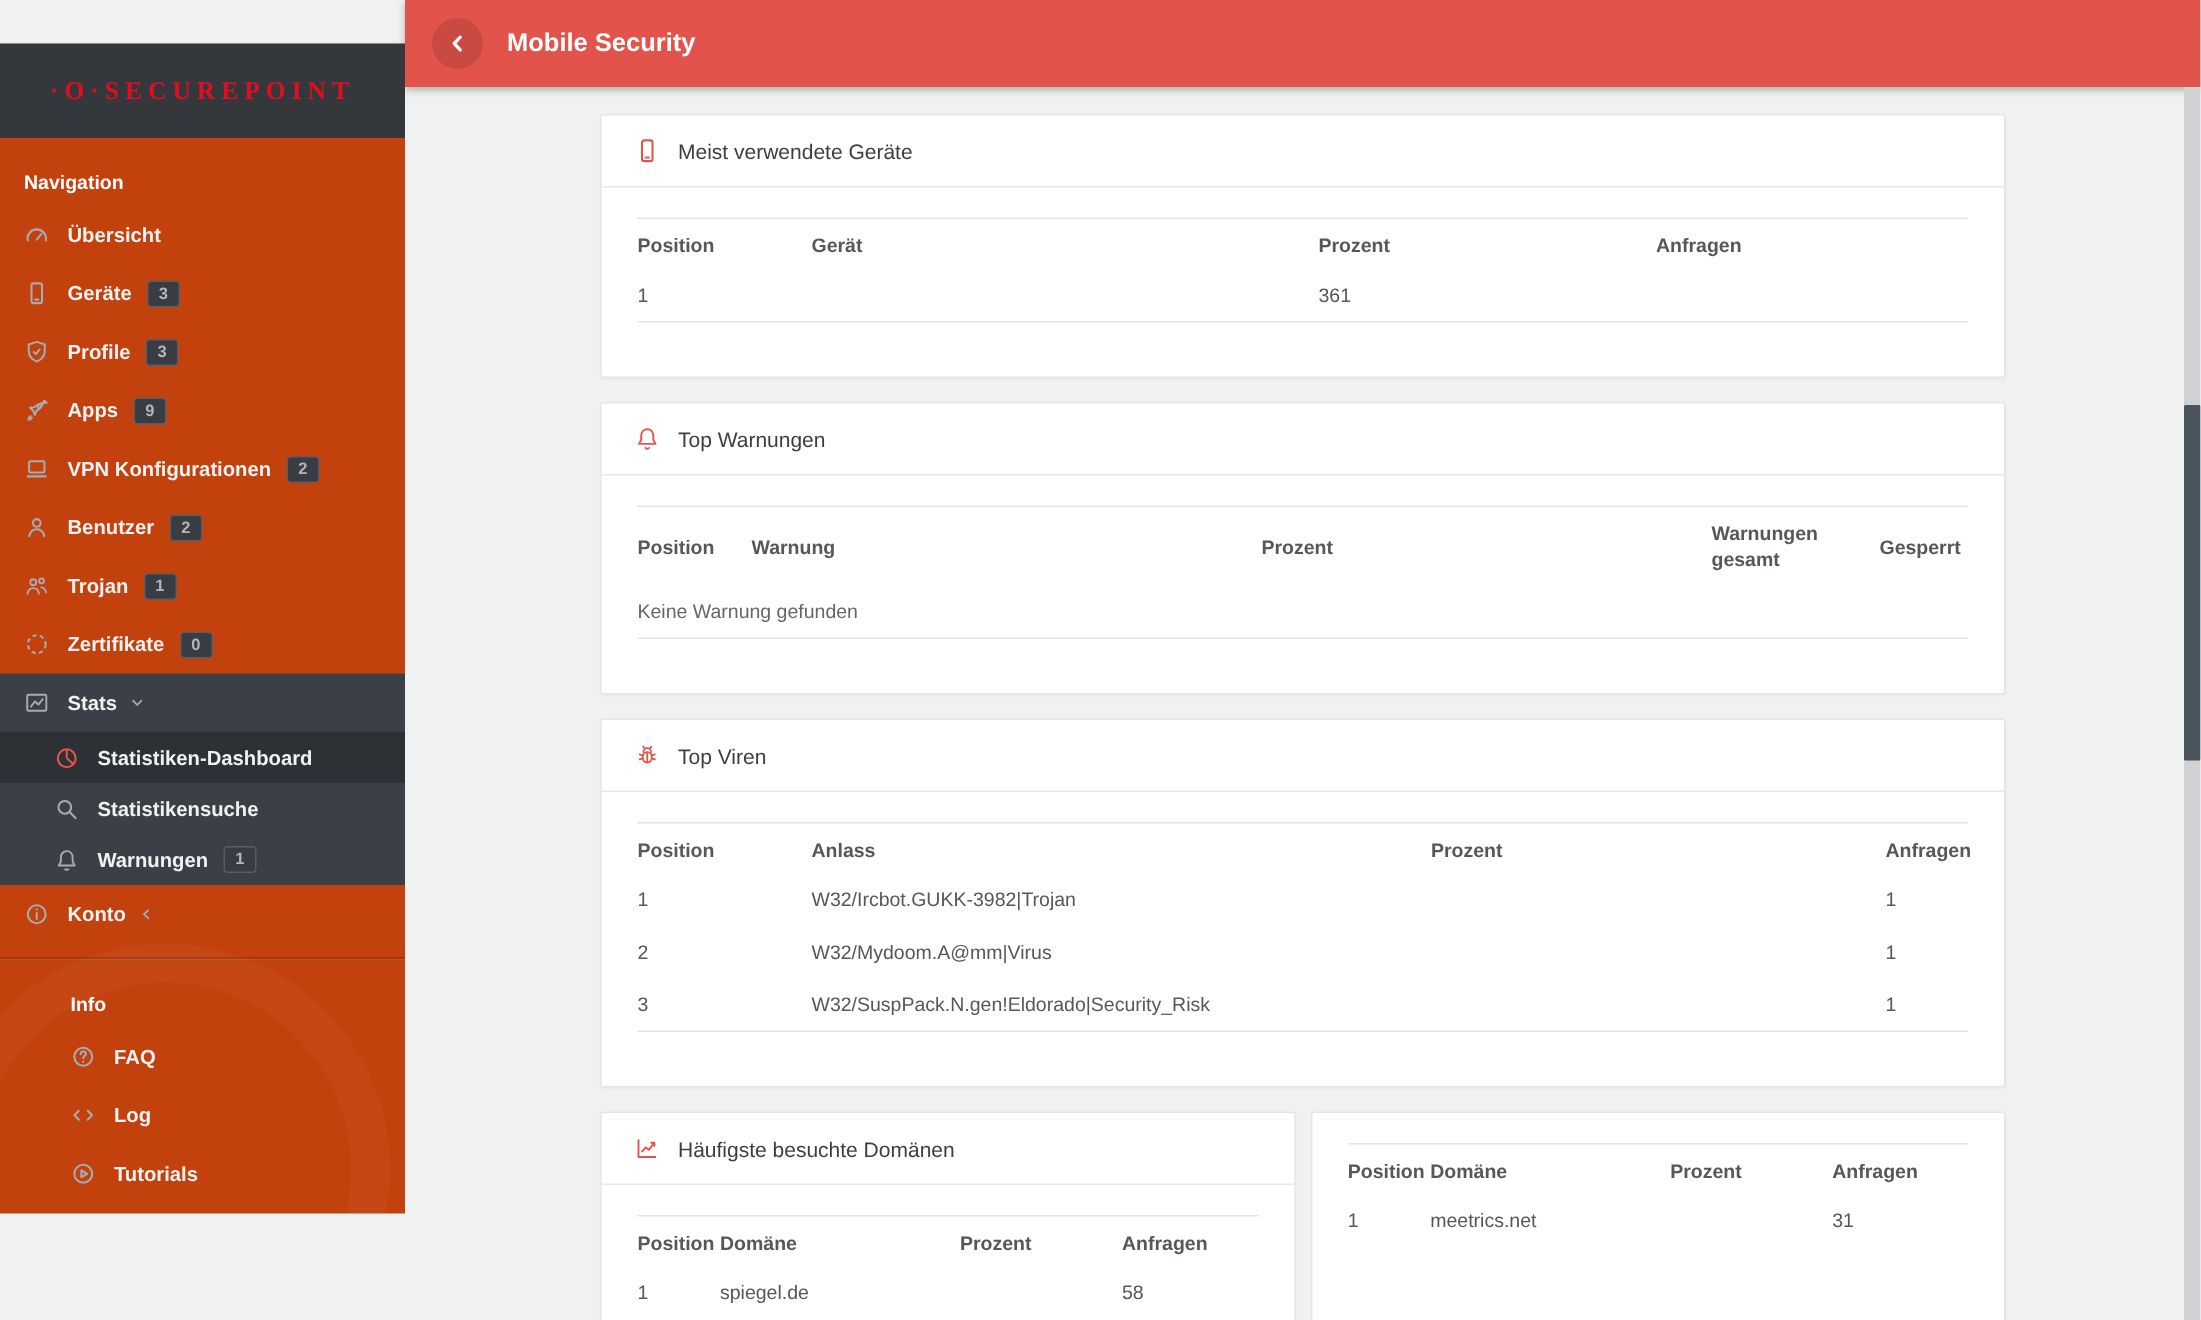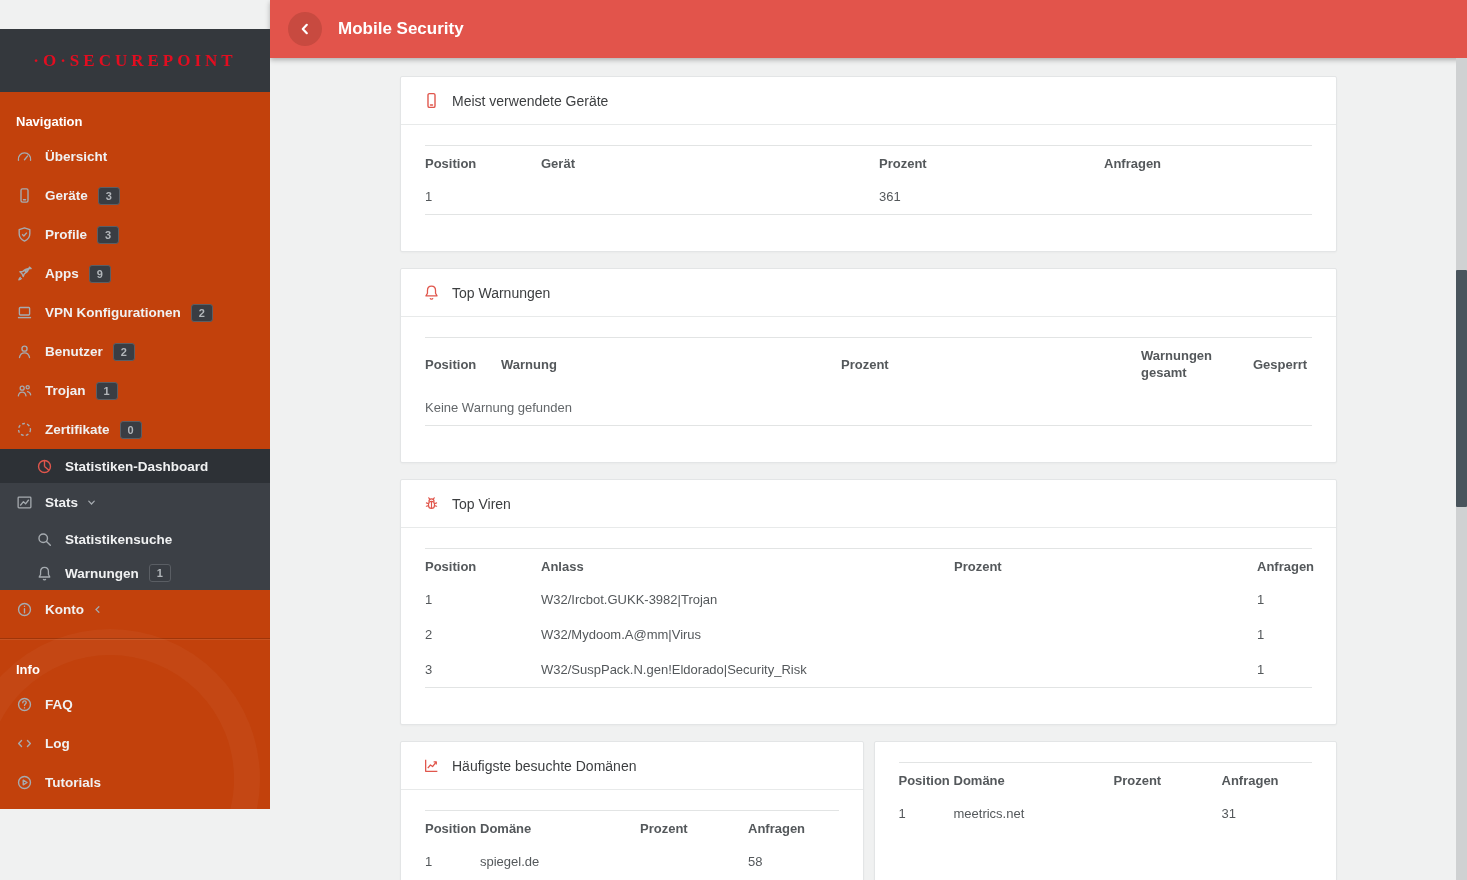--- a/index.html
+++ b/index.html
@@ -4,21 +4,21 @@
 <style>
   * { margin:0; padding:0; box-sizing:border-box; }
   html,body { width:1467px; height:880px; overflow:hidden; font-family:"Liberation Sans", sans-serif; background:#f0f1f1; }
   .app { display:flex; width:1467px; height:880px; position:relative; }
 
   
   .sidebar { width:270px; min-width:270px; background:#c2410c; color:#eceeef; height:780px; position:relative; overflow:hidden; z-index:5;margin-top:29px; }
   .logo-block { height:63px; background:#34383d; display:flex; align-items:center; justify-content:center; }
   .logo-text { color:#e30d20; font-size:17px; font-weight:bold; letter-spacing:4px; font-family:"Liberation Serif", serif; }
   .nav-section { padding:12px 0 10px 0; }
-  .nav-section + .nav-section { border-top:1px solid rgba(255,255,255,0.09); box-shadow:0 -1px 0 rgba(0,0,0,0.18); }
+  .nav-section + .nav-section { border-top:1px solid rgba(255,255,255,0.09); box-shadow:0 -1px 0 rgba(0,0,0,0.18);padding-left:31px; }
   .section-label { font-size:13px; font-weight:bold; color:#ffffff; padding:10px 16px 8px 16px; }
   .nav-item { display:flex; align-items:center; height:39px; padding:0 16px; cursor:pointer; font-size:13.5px; font-weight:bold; color:#f0f1f2; }
   .nav-item .nicon { width:17px; height:17px; margin-right:12px; display:inline-flex; align-items:center; justify-content:center; color:#a6abb0; }
   .nav-item .nicon svg { width:17px; height:17px; }
   .badge { margin-left:10px; background:#393d43; border:1px solid #5a5e64; color:#b2b6ba; border-radius:3px; font-size:11px; font-weight:bold; padding:1px 7px; line-height:14px; }
   .chev { margin-left:8px; color:#a6abb0; display:inline-flex; }
   .chev svg { width:11px; height:11px; }
   .stats-group { background:#3c4046; }
   .nav-item.active { background:#2d3136; }
   .nav-item.sub { padding-left:36px; height:34px; }
@@ -168,43 +168,43 @@
         <span class="nicon">
             <svg viewBox="0 0 16 16" fill="none" stroke="currentColor" stroke-width="1.3">
               <circle cx="8" cy="8" r="5.6" stroke-dasharray="2.6 2.1"></circle>
             </svg>
           </span>
         <span>Zertifikate</span>
         <span class="badge">0</span>
       </div>
 
       <div class="stats-group">
+        <div class="nav-item">
+          <span class="nicon">
+              <svg viewBox="0 0 16 16" fill="none" stroke="currentColor" stroke-width="1.2" stroke-linejoin="round">
+                <rect x="2" y="3" width="12" height="10" rx="0.8"></rect>
+                <polyline points="4 10.8 7 7.2 9 9.2 12 5.4"></polyline>
+              </svg>
+            </span>
+          <span>Stats</span>
+          <span class="chev">
+              <svg viewBox="0 0 16 16" fill="none" stroke="currentColor" stroke-width="1.8" stroke-linecap="round">
+                <polyline points="4 6 8 10.2 12 6"></polyline>
+              </svg>
+            </span>
+        </div>
+
         <div class="nav-item sub active">
           <span class="nicon icon-red">
               <svg viewBox="0 0 16 16" fill="none" stroke="currentColor" stroke-width="1.3">
                 <circle cx="8" cy="8" r="5.6"></circle>
                 <path d="M8 8V2.4M8 8l4.2 3.6"></path>
               </svg>
             </span>
           <span>Statistiken-Dashboard</span>
-        </div>
-
-        <div class="nav-item">
-          <span class="nicon">
-              <svg viewBox="0 0 16 16" fill="none" stroke="currentColor" stroke-width="1.2" stroke-linejoin="round">
-                <rect x="2" y="3" width="12" height="10" rx="0.8"></rect>
-                <polyline points="4 10.8 7 7.2 9 9.2 12 5.4"></polyline>
-              </svg>
-            </span>
-          <span>Stats</span>
-          <span class="chev">
-              <svg viewBox="0 0 16 16" fill="none" stroke="currentColor" stroke-width="1.8" stroke-linecap="round">
-                <polyline points="4 6 8 10.2 12 6"></polyline>
-              </svg>
-            </span>
         </div>
 
         <div class="nav-item sub">
           <span class="nicon">
               <svg viewBox="0 0 16 16" fill="none" stroke="currentColor" stroke-width="1.3" stroke-linecap="round">
                 <circle cx="6.8" cy="6.8" r="4"></circle>
                 <line x1="9.9" y1="9.9" x2="13.5" y2="13.5"></line>
               </svg>
             </span>
           <span>Statistikensuche</span>

